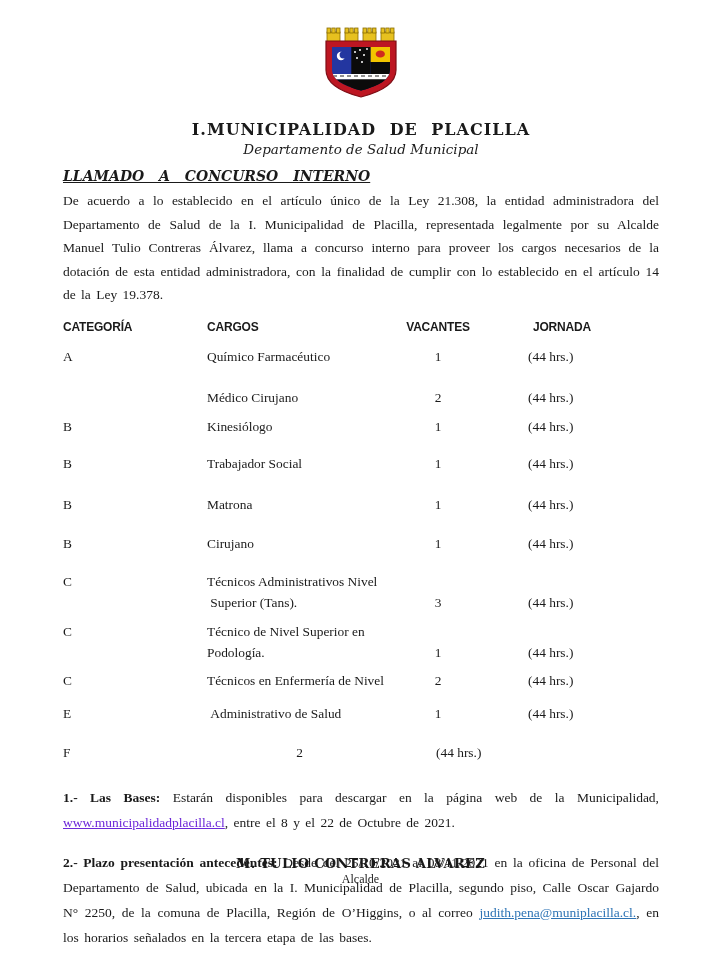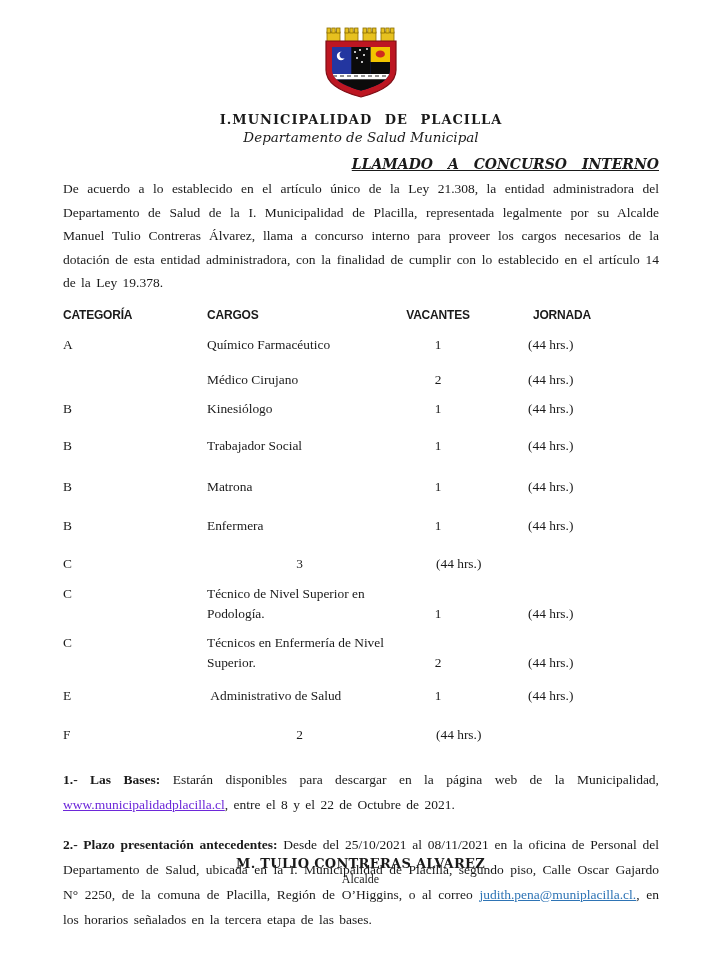--- a/index.html
+++ b/index.html
@@ -13,36 +13,36 @@
   .page {
     position: relative;
     width: 721px; height: 953px;
     padding: 26px 62px 0 63px;
     box-sizing: border-box;
   }
   .logo-wrap { text-align: center; height: 76px; }
   .header { text-align: center; }
   .org-title {
     font-family: "DejaVu Serif", serif;
-    font-size: 13px; font-weight: bold;
+    font-size: 16px; font-weight: bold;
     letter-spacing: 1px; word-spacing: 7px;
-    margin-top: 10px;
+    margin-top: 18px;
   }
   .org-subtitle {
     font-family: "DejaVu Serif", serif;
     font-size: 13.5px; font-style: italic;
     margin-top: 2px;
   }
   .doc-title {
     font-family: "DejaVu Serif", serif;
     font-size: 14px; font-weight: bold; font-style: italic;
     text-decoration: underline;
     word-spacing: 10px;
     margin-top: 11px;
-    text-align: right;
+    text-align: left;
   }
   .intro {
     margin-top: 5px;
     font-size: 13.5px;
     line-height: 23.5px;
     text-align: justify;
     word-spacing: 2px;
   }
   
   .jobs-table { margin-top: 11px; }
@@ -59,21 +59,21 @@
     line-height: 14px;
   }
   .t-head .c4 { padding-left: 49px; }
   .c1 { align-self: start; }
   .c2 { align-self: start; white-space: pre-wrap; }
   .c3 { display: flex; align-items: flex-end; justify-content: center; }
   .t-head .c3 { display: block; text-align: center; }
   .c4 { display: flex; align-items: flex-end; padding-left: 44px; }
   .t-head .c4 { display: block; }
   .line2:empty { display: none; }
-  .mt13{margin-top:13px}.mt10{margin-top:14px}.mt9{margin-top:9px}
+  .mt13{margin-top:13px}.mt10{margin-top:20px}.mt9{margin-top:9px}
   .mt16{margin-top:16px}.mt21{margin-top:21px}.mt18{margin-top:18px}
   .mt8{margin-top:8px}.mt12{margin-top:12px}.mt19{margin-top:19px}
   
   .section {
     font-size: 13.5px;
     line-height: 25px;
     text-align: justify;
     word-spacing: 2px;
   }
   .sec1 { margin-top: 21px; }
@@ -204,41 +204,42 @@
 
     <div class="t-row mt21">
       <div class="c1">B</div>
       <div class="c2"><div class="line1">Matrona</div></div>
       <div class="c3">1</div>
       <div class="c4">(44 hrs.)</div>
     </div>
 
     <div class="t-row mt18">
       <div class="c1">B</div>
-      <div class="c2"><div class="line1">Enfermera</div></div>
+      <div class="c2"><div class="line1">Cirujano</div></div>
       <div class="c3">1</div>
       <div class="c4">(44 hrs.)</div>
     </div>
 
     <div class="t-row mt18">
       <div class="c1">C</div>
+      <div class="c2"><div class="line1">Técnicos Administrativos Nivel</div><div class="line2"> Superior (Tans).</div></div>
       <div class="c3">3</div>
       <div class="c4">(44 hrs.)</div>
     </div>
 
     <div class="t-row mt9">
       <div class="c1">C</div>
       <div class="c2"><div class="line1">Técnico de Nivel Superior en</div><div class="line2">Podología.</div></div>
       <div class="c3">1</div>
       <div class="c4">(44 hrs.)</div>
     </div>
 
     <div class="t-row mt8">
       <div class="c1">C</div>
-      <div class="c2"><div class="line1">Técnicos en Enfermería de Nivel</div><div class="line2">Superior.</div></div>
+      <div class="c2"><div class="line1">Técnicos en Enfermería de Nivel</div></div>
       <div class="c3">2</div>
       <div class="c4">(44 hrs.)</div>
     </div>
 
     <div class="t-row mt12">
       <div class="c1">E</div>
       <div class="c2"><div class="line1"> Administrativo de Salud</div></div>
       <div class="c3">1</div>
       <div class="c4">(44 hrs.)</div>
     </div>

